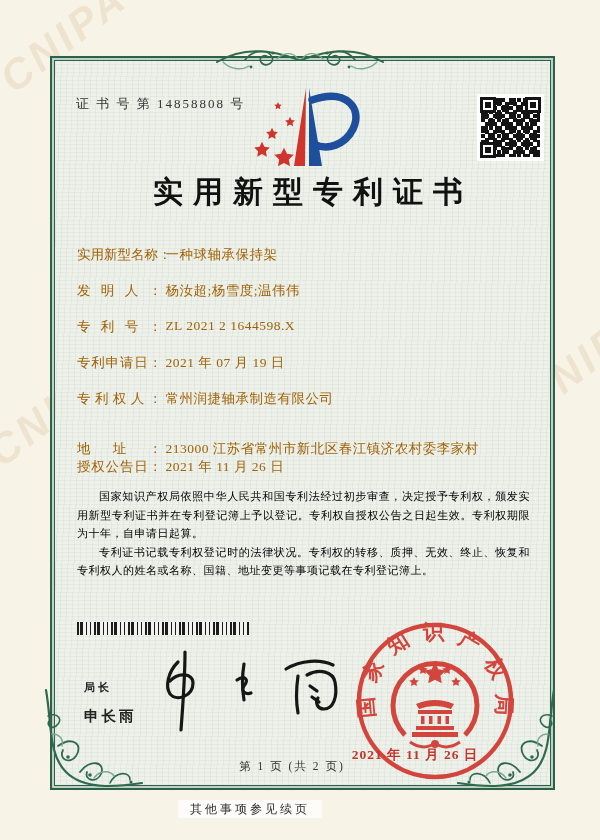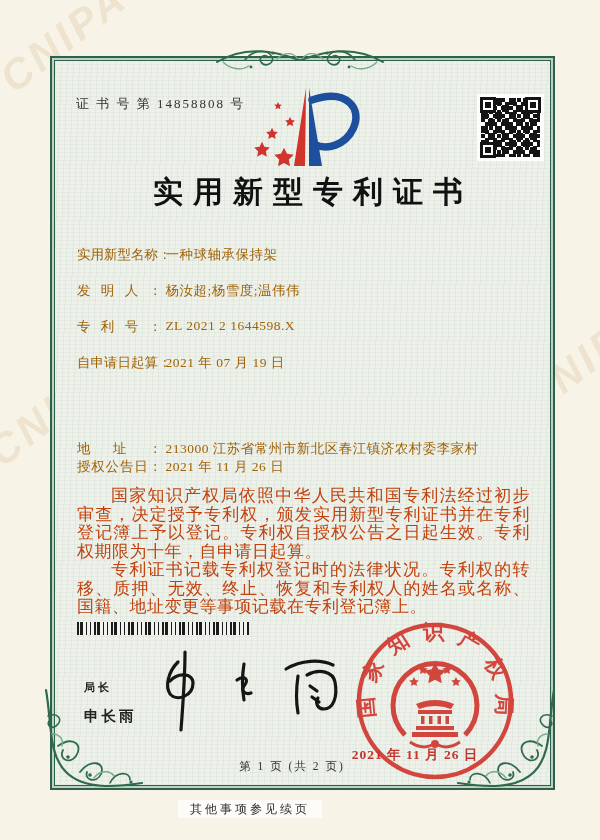--- a/index.html
+++ b/index.html
@@ -63,21 +63,21 @@
   .field-row { position:absolute; left:77px; font-size:13.5px; white-space:nowrap; color:#a16207; }
   .f-label {
     display:inline-block; width:85px; text-align:justify; text-align-last:justify; vertical-align:top;
   }
   .f-label::after { content:"："; }
   .f-value { letter-spacing:0.5px; }
   .auth-no { position:absolute; left:300px; top:0; white-space:nowrap; }
   .auth-no .f-label { width:72px; }
   .paras {
     position:absolute; left:77px; top:487px; width:453px;
-    font-size:17px; line-height:18.5px; text-align:justify; letter-spacing:0.5px; color:#c2410c;
+    font-size:11px; line-height:18.5px; text-align:justify; letter-spacing:0.5px; color:#000000;
   }
   .paras p { text-indent:2em; }
   .barcode {
     position:absolute; left:77px; top:622px; width:172px; height:13px;
     background:repeating-linear-gradient(90deg,#1c1c1c 0 2px,#f2f2ee 2px 3px,#1c1c1c 3px 6px,#f2f2ee 6px 9px,#1c1c1c 9px 10px,#f2f2ee 10px 13px,#1c1c1c 13px 14px,#f2f2ee 14px 17px);
   }
   .director-title { position:absolute; left:84px; top:680px; font-size:11px; letter-spacing:3px; font-weight:bold; color:#222; }
   .director-name  { position:absolute; left:84px; top:707px; font-size:14.5px; letter-spacing:3px; font-weight:bold; color:#222; }
   .sig { position:absolute; left:140px; top:642px; }
   .seal { position:absolute; left:352px; top:618px; opacity:0.9; }
@@ -175,22 +175,26 @@
   </div>
   <div class="field-row" style="top:282px;">
     <span class="f-label">发明人</span>
     <span class="f-value">杨汝超;杨雪度;温伟伟</span>
   </div>
   <div class="field-row" style="top:318px;">
     <span class="f-label">专利号</span>
     <span class="f-value">ZL 2021 2 1644598.X</span>
   </div>
   <div class="field-row" style="top:354px;">
-    <span class="f-label">自申请日起算</span>
+    <span class="f-label">专利申请日</span>
     <span class="f-value">2021 年 07 月 19 日</span>
+  </div>
+  <div class="field-row" style="top:390px;">
+    <span class="f-label">专利权人</span>
+    <span class="f-value">常州润捷轴承制造有限公司</span>
   </div>
   <div class="field-row" style="top:440px;">
     <span class="f-label">地址</span>
     <span class="f-value">213000 江苏省常州市新北区春江镇济农村委李家村</span>
   </div>
   <div class="field-row" style="top:458px;">
     <span class="f-label">授权公告日</span>
     <span class="f-value">2021 年 11 月 26 日</span>
   </div>
 

